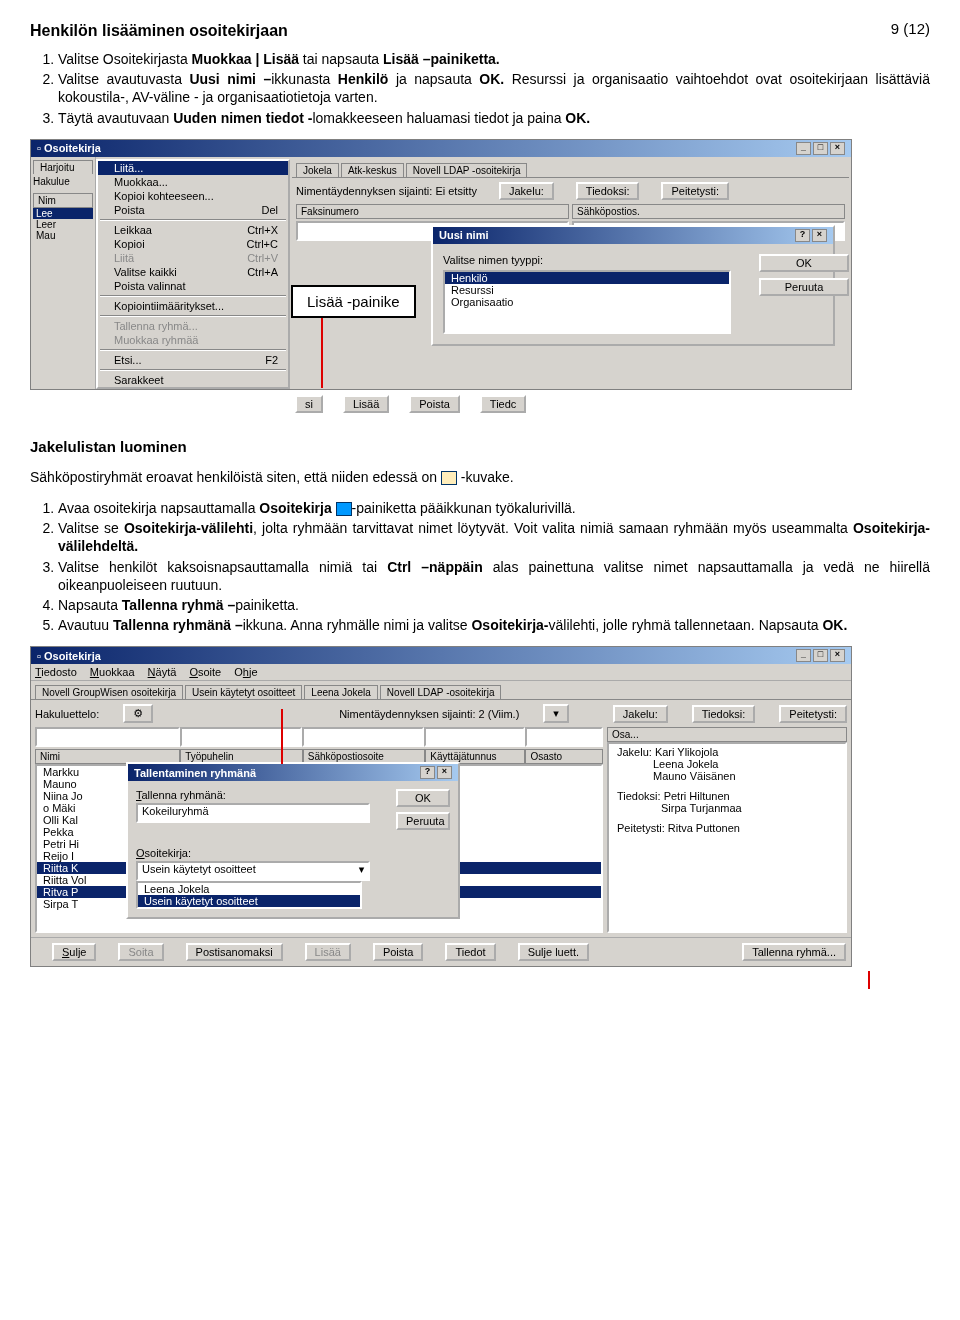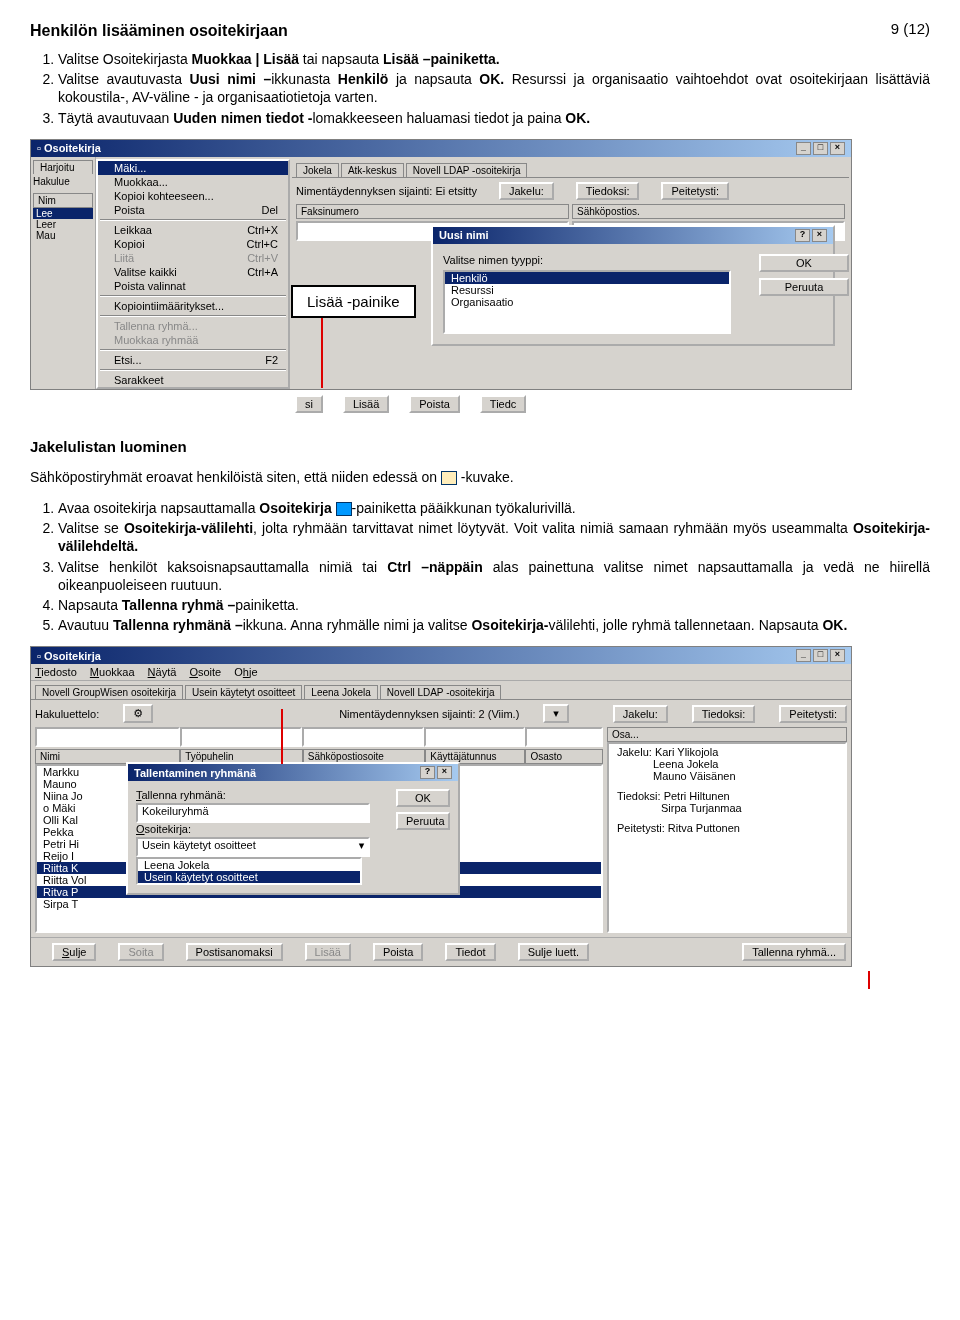--- a/index.html
+++ b/index.html
@@ -77,21 +77,21 @@
         <div class="tab" style="margin-bottom:2px">Harjoitu</div>
         <div style="font-size:10px">Hakulue</div>
         <div class="hdrcell" style="margin-top:6px">Nim</div>
         <div style="background:#0a246a;color:#fff;font-size:10px;padding:0 3px">Lee</div>
         <div style="font-size:10px;padding:0 3px">Leer</div>
         <div style="font-size:10px;padding:0 3px">Mau</div>
       </div>
 
       <div class="ctxmenu" style="margin:2px 0 0 0;">
         <div class="row hi">
-            <span>Mäki...</span>
+            <span>Liitä...</span>
             <span></span>
           </div>
         <div class="row">
             <span>Muokkaa...</span>
             <span></span>
           </div>
         <div class="row">
             <span>Kopioi kohteeseen...</span>
             <span></span>
           </div>
@@ -309,21 +309,21 @@
       <div class="titlebar">
         <span>Tallentaminen ryhmänä</span>
         <span class="winbtns">
           <span class="winbtn">?</span>
           <span class="winbtn">×</span>
         </span>
       </div>
       <div style="padding:8px; display:flex; gap:10px;">
         <div style="flex:1;">
           <div><u>T</u>allenna ryhmänä:</div>
-          <div class="field" style="width:95%; margin:2px 0 0 0;">Kokeiluryhmä</div>
+          <div class="field" style="width:95%; margin:2px 0 24px 0;">Kokeiluryhmä</div>
           <div><u>O</u>soitekirja:</div>
           <div class="field" style="width:95%; margin:2px 0 0 0; display:flex; justify-content:space-between;">
               <span>Usein käytetyt osoitteet</span>
               <span>▾</span>
             </div>
           <div class="listbox" style="width:95%; margin-top:0;">
             <div class="r">Leena Jokela</div>
             <div class="r sel">Usein käytetyt osoitteet</div>
           </div>
         </div>

